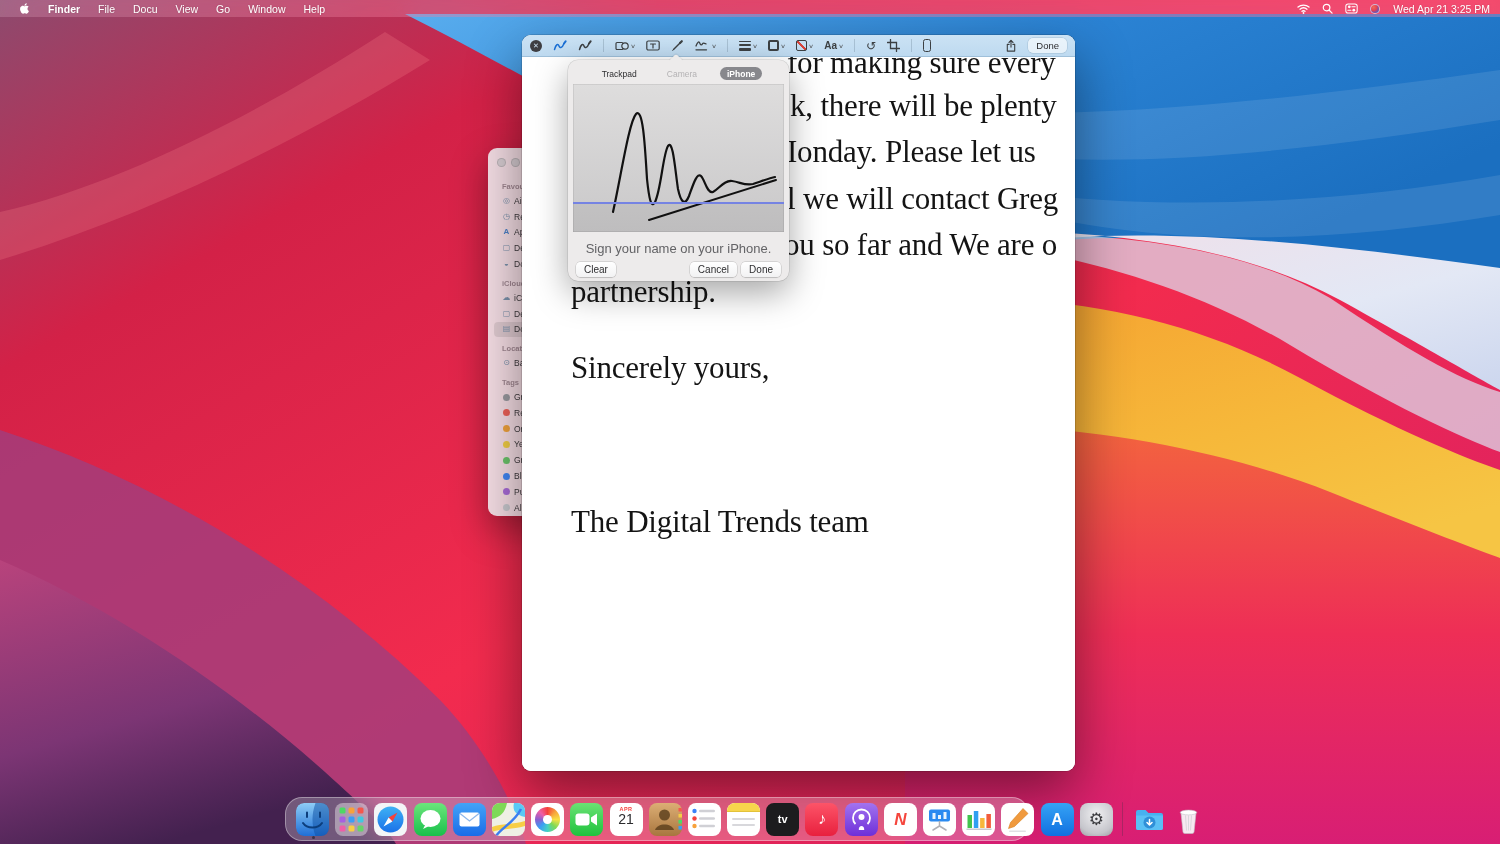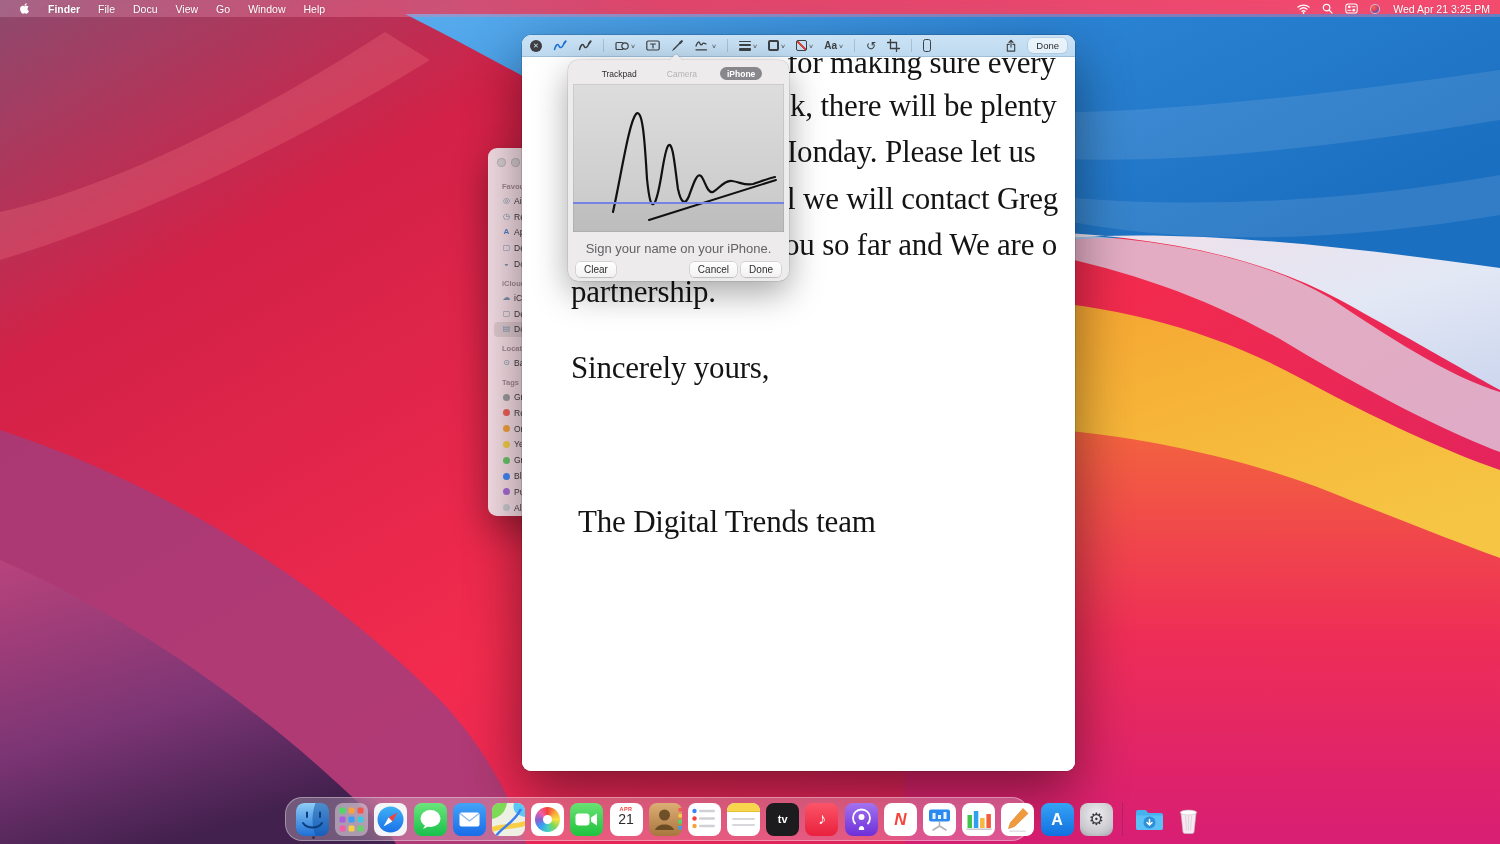--- a/index.html
+++ b/index.html
@@ -70,21 +70,21 @@
   .mk-doc{position:relative;flex:1;background:#fff;overflow:hidden;
     font-family:"Liberation Serif","DejaVu Serif",serif;color:#141414;}
   .doc-line{position:absolute;font-size:31px;white-space:nowrap;letter-spacing:-0.2px;}
   .dl1{left:265px;top:-12px;}
   .dl2{left:268px;top:31px;}
   .dl3{left:265px;top:77px;}
   .dl4{left:265px;top:124px;}
   .dl5{left:262px;top:170px;}
   .dl6{left:49px;top:217px;}
   .dl7{left:49px;top:293px;}
-  .dl8{left:56px;top:447px;}
+  .dl8{left:49px;top:447px;}
 
   
   .sig-pop{position:absolute;left:568px;top:60px;width:221px;height:221px;z-index:30;
     background:#edebeb;border-radius:10px;box-shadow:0 12px 34px rgba(0,0,0,0.35),0 0 0 0.5px rgba(0,0,0,0.15);}
   .sig-arrow{position:absolute;left:103px;top:-4.5px;width:10px;height:10px;background:#edebeb;
     transform:rotate(45deg);border-radius:2px 0 0 0;box-shadow:-1px -1px 1px rgba(0,0,0,0.06);}
   .sig-tabs{display:flex;justify-content:center;align-items:center;gap:16px;padding-top:7px;font-size:8.5px;}
   .sig-tab{color:#2e2e30;padding:1.5px 7px;border-radius:8px;}
   .sig-tab.disabled{color:#b4b2b4;}
   .sig-tab.selected{background:#87878c;color:#fff;font-weight:600;}

